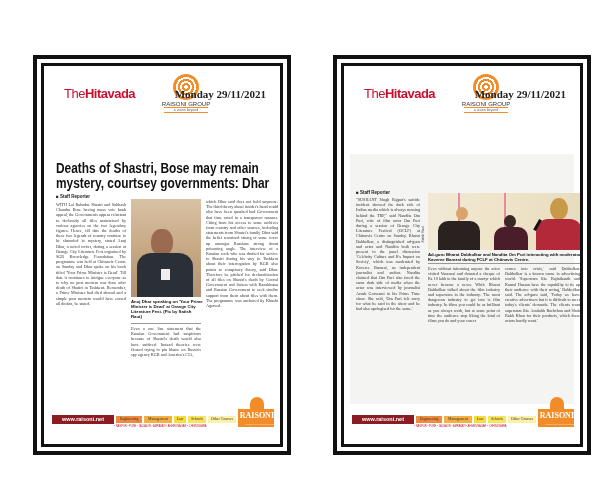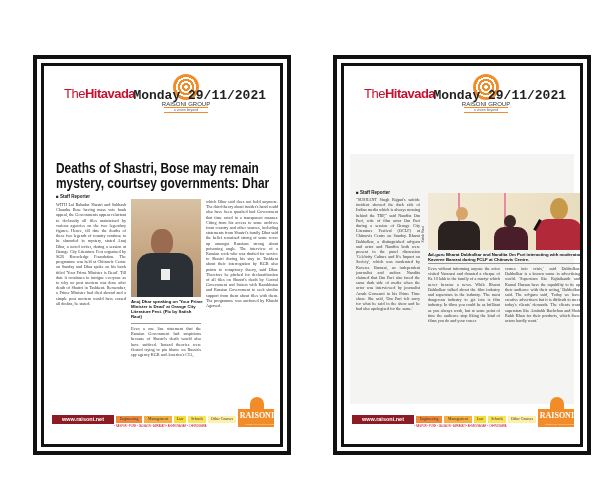--- a/index.html
+++ b/index.html
@@ -9,21 +9,21 @@
   #left{left:21px;}
   #right{left:321px;}
   .masthead{position:absolute;left:0;right:0;top:8px;height:50px;}
   .paper-logo{position:absolute;left:20px;top:12px;font-family:"Liberation Sans",sans-serif;font-size:13px;font-weight:bold;letter-spacing:-0.5px;}
   .paper-logo .the{color:#c8102e;font-weight:normal;}
   .paper-logo .name{color:#c8102e;}
   .raisoni-logo{position:absolute;left:112px;top:0;width:60px;text-align:center;}
   .swirl{width:26px;height:26px;margin:0 auto;border-radius:50%;background:radial-gradient(circle,#fff 0 2px,#f28c28 2px 4px,#fff 4px 6px,#f28c28 6px 8px,#fff 8px 10px,#f28c28 10px 13px);}
   .raisoni-logo .rg{font-family:"Liberation Sans",sans-serif;font-size:6px;color:#333;margin-top:1px;}
   .raisoni-logo .tag{font-family:"Liberation Sans",sans-serif;font-size:3.5px;color:#666;border-top:1px solid #f28c28;border-bottom:1px solid #f28c28;margin:0 8px;}
-  .date{position:absolute;right:14px;top:14px;font-family:Liberation Mono, monospace;font-size:13px;font-weight:bold;color:#222;}
+  .date{position:absolute;right:14px;top:14px;font-family:Liberation Serif, serif;font-size:11px;font-weight:bold;color:#222;}
   .headline{position:absolute;left:12px;right:10px;top:95px;font-family:"Liberation Sans",sans-serif;font-weight:bold;font-size:14.5px;line-height:15px;color:#111;transform:scaleX(0.82);transform-origin:left top;width:285px;}
   .headline.serif{font-family:"Liberation Serif",serif;font-weight:normal;font-size:14px;transform:none;width:auto;top:91px;}
   .byline{position:absolute;left:12px;font-family:"Liberation Sans",sans-serif;font-size:4.5px;font-weight:bold;color:#222;}
   .col{position:absolute;font-size:4.2px;line-height:5.2px;color:#333;text-align:justify;}
   .photo{position:absolute;}
   .caption{position:absolute;font-family:"Liberation Sans",sans-serif;font-size:4.3px;line-height:5px;color:#111;font-weight:bold;}
   .footer{position:absolute;left:8px;right:6px;bottom:13px;height:22px;}
   .footer .site{position:absolute;left:0;top:6px;width:62px;height:9px;background:#8b1c24;color:#fff;font-family:"Liberation Sans",sans-serif;font-size:5.5px;font-weight:bold;line-height:9px;text-align:center;}
   .footer .pill{position:absolute;top:7px;height:7px;font-family:"Liberation Serif",serif;font-size:3.8px;line-height:7px;text-align:center;color:#333;}
   .footer .cities{position:absolute;left:62px;top:16px;font-family:"Liberation Sans",sans-serif;font-size:2.6px;color:#c8102e;white-space:nowrap;}

